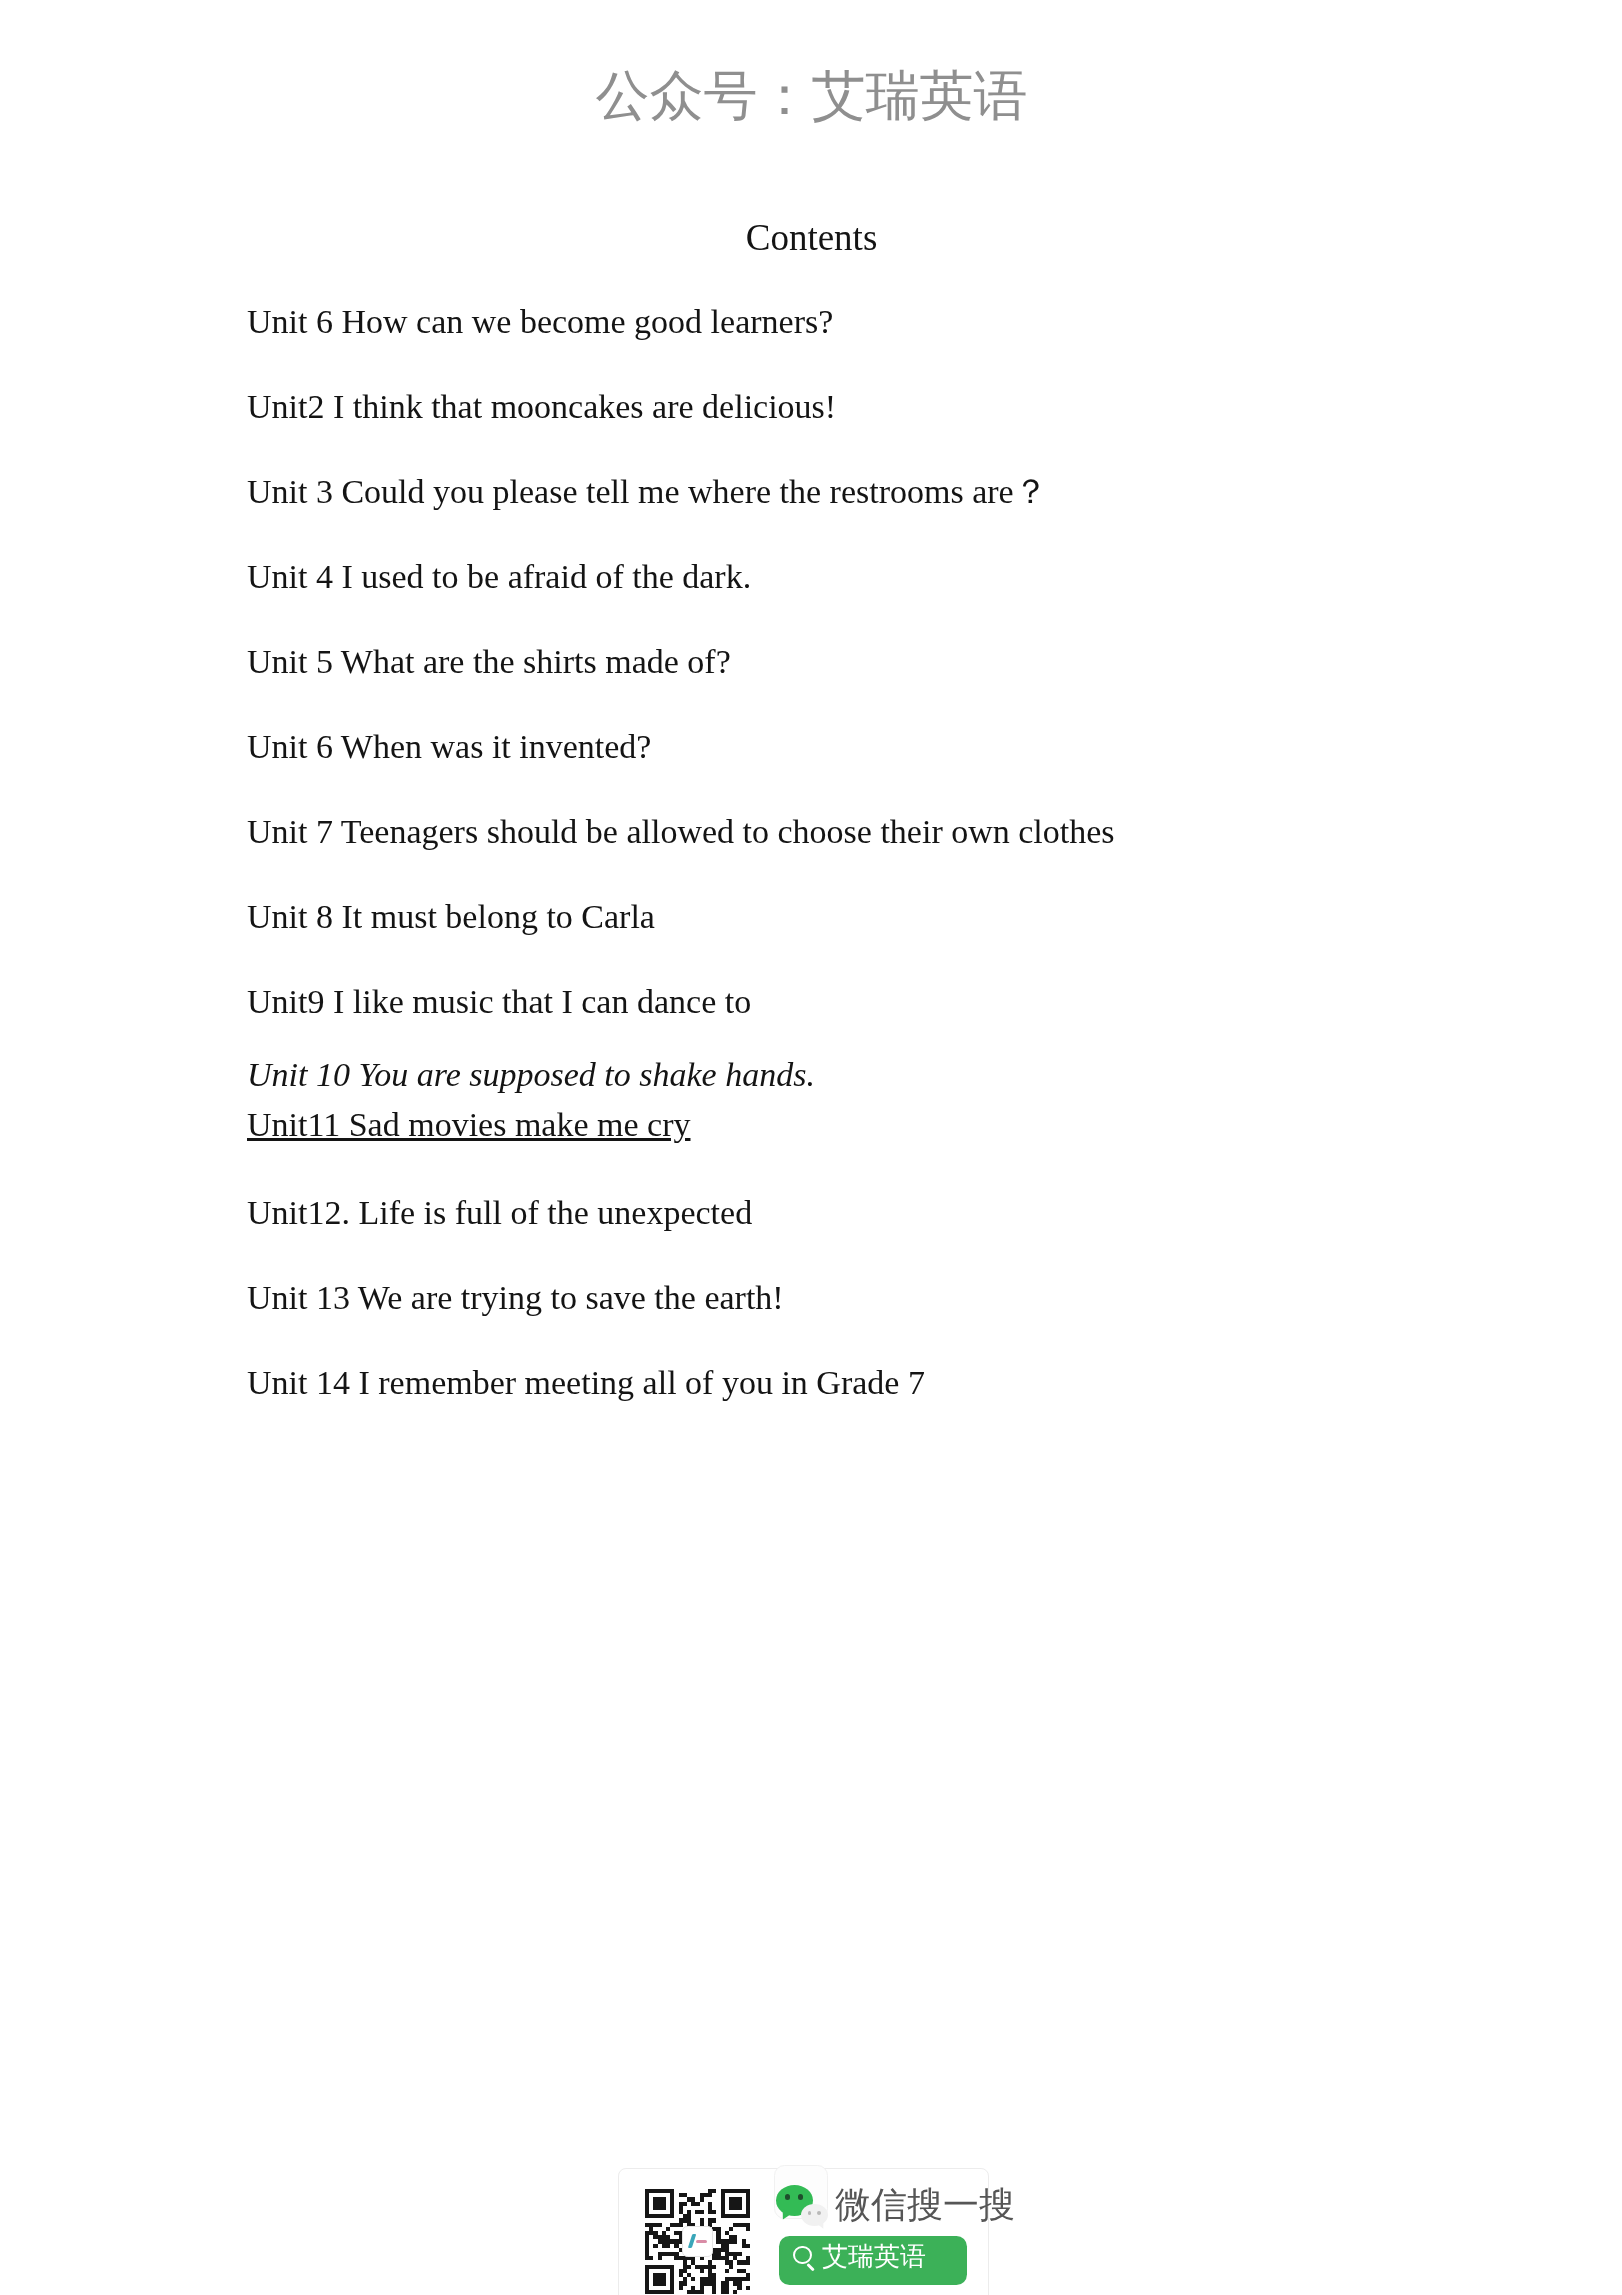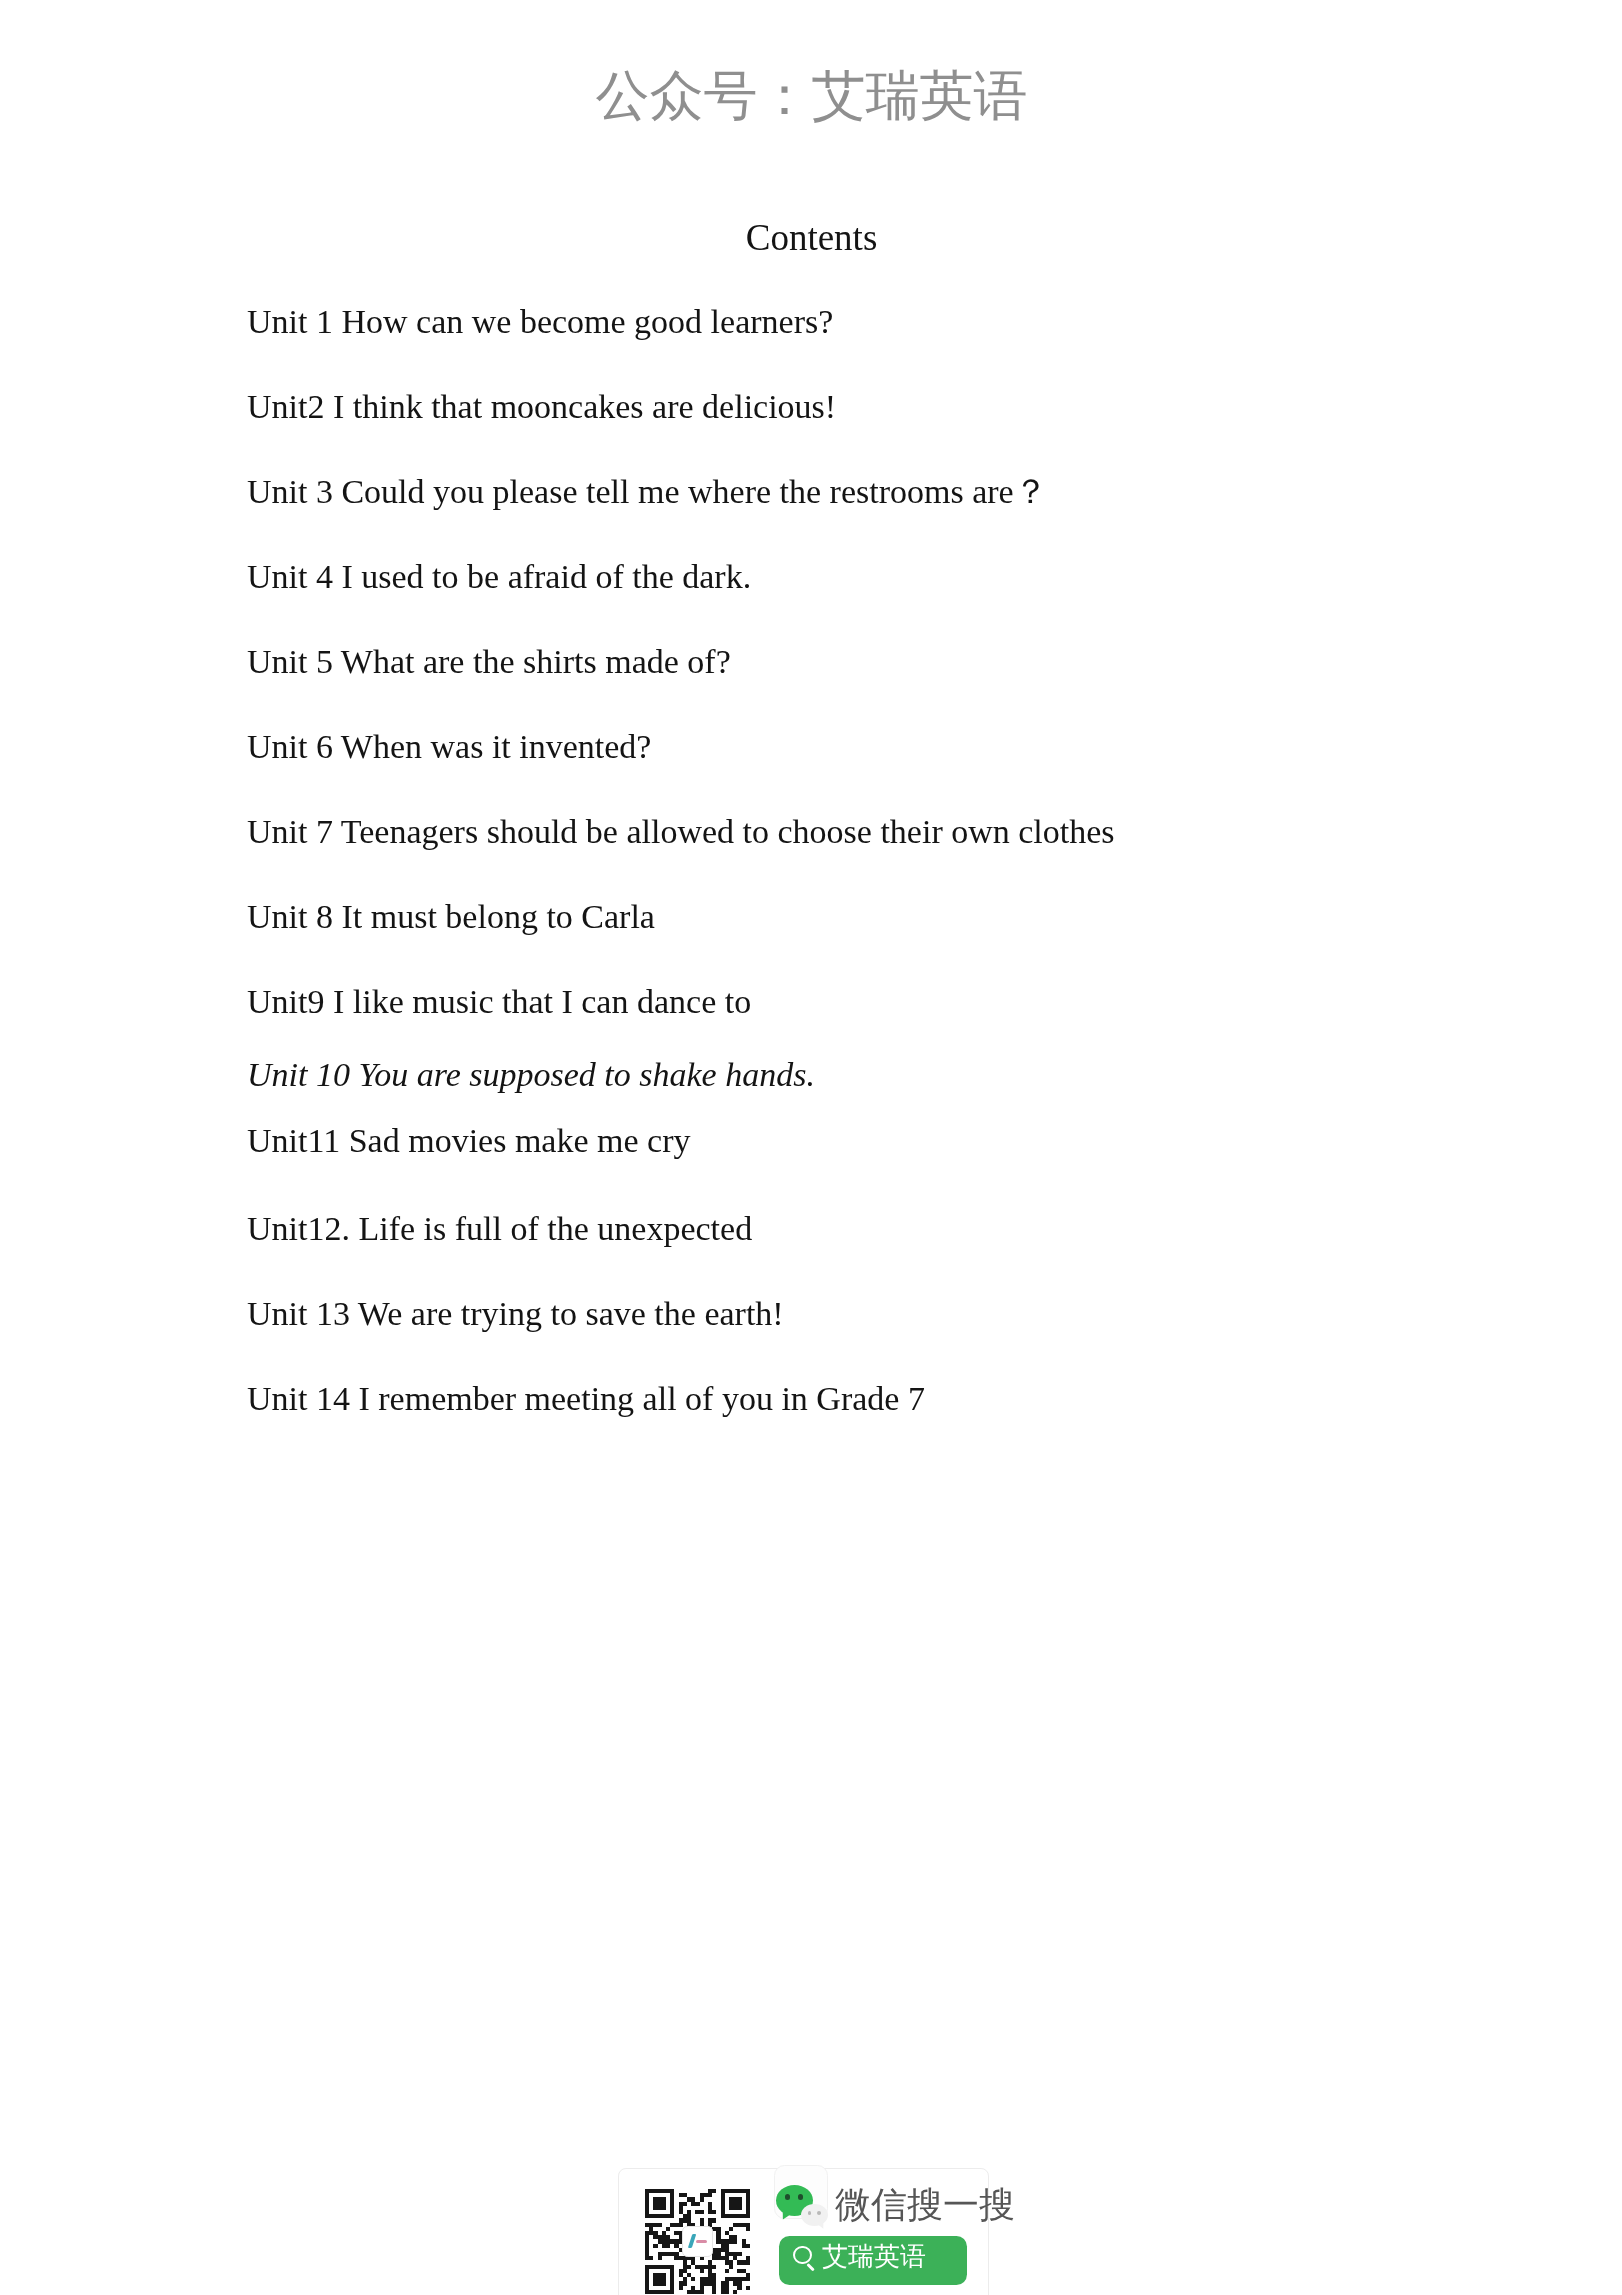--- a/index.html
+++ b/index.html
@@ -38,21 +38,21 @@
   }
   .toc-item {
     font-size: 34px;
     line-height: 34px;
     color: #141414;
     margin-top: 51px;
     white-space: nowrap;
   }
   .toc-item:nth-child(1)  { margin-top: 0; }
   .toc-item:nth-child(10) { margin-top: 39px; font-style: italic; }
-  .toc-item:nth-child(11) { margin-top: 32px; }
+  .toc-item:nth-child(11) { margin-top: 16px; text-decoration: underline; }
   .toc-item:nth-child(12) { margin-top: 54px; }
 
   
   :root { --wc-green: #3CB158; --wc-icon-green: #33BB55; }
   .wechat-card {
     position: absolute;
     left: 618px; top: 2168px;
     width: 371px; height: 162px;
     background: #ffffff;
     border: 0.7px solid #ececec;
@@ -162,21 +162,21 @@
   }
 </style>
 </head>
 <body>
 
 <div class="watermark">公众号：艾瑞英语</div>
 
 <div class="contents-title">Contents</div>
 
 <div class="toc">
-    <div class="toc-item">Unit 1 How can we become good learners?</div>
+    <div class="toc-item">Unit 6 How can we become good learners?</div>
     <div class="toc-item">Unit2 I think that mooncakes are delicious!</div>
     <div class="toc-item">Unit 3 Could you please tell me where the restrooms are？</div>
     <div class="toc-item">Unit 4 I used to be afraid of the dark.</div>
     <div class="toc-item">Unit 5 What are the shirts made of?</div>
     <div class="toc-item">Unit 6 When was it invented?</div>
     <div class="toc-item">Unit 7 Teenagers should be allowed to choose their own clothes</div>
     <div class="toc-item">Unit 8 It must belong to Carla</div>
     <div class="toc-item">Unit9 I like music that I can dance to</div>
     <div class="toc-item">Unit 10 You are supposed to shake hands.</div>
     <div class="toc-item">Unit11 Sad movies make me cry</div>

